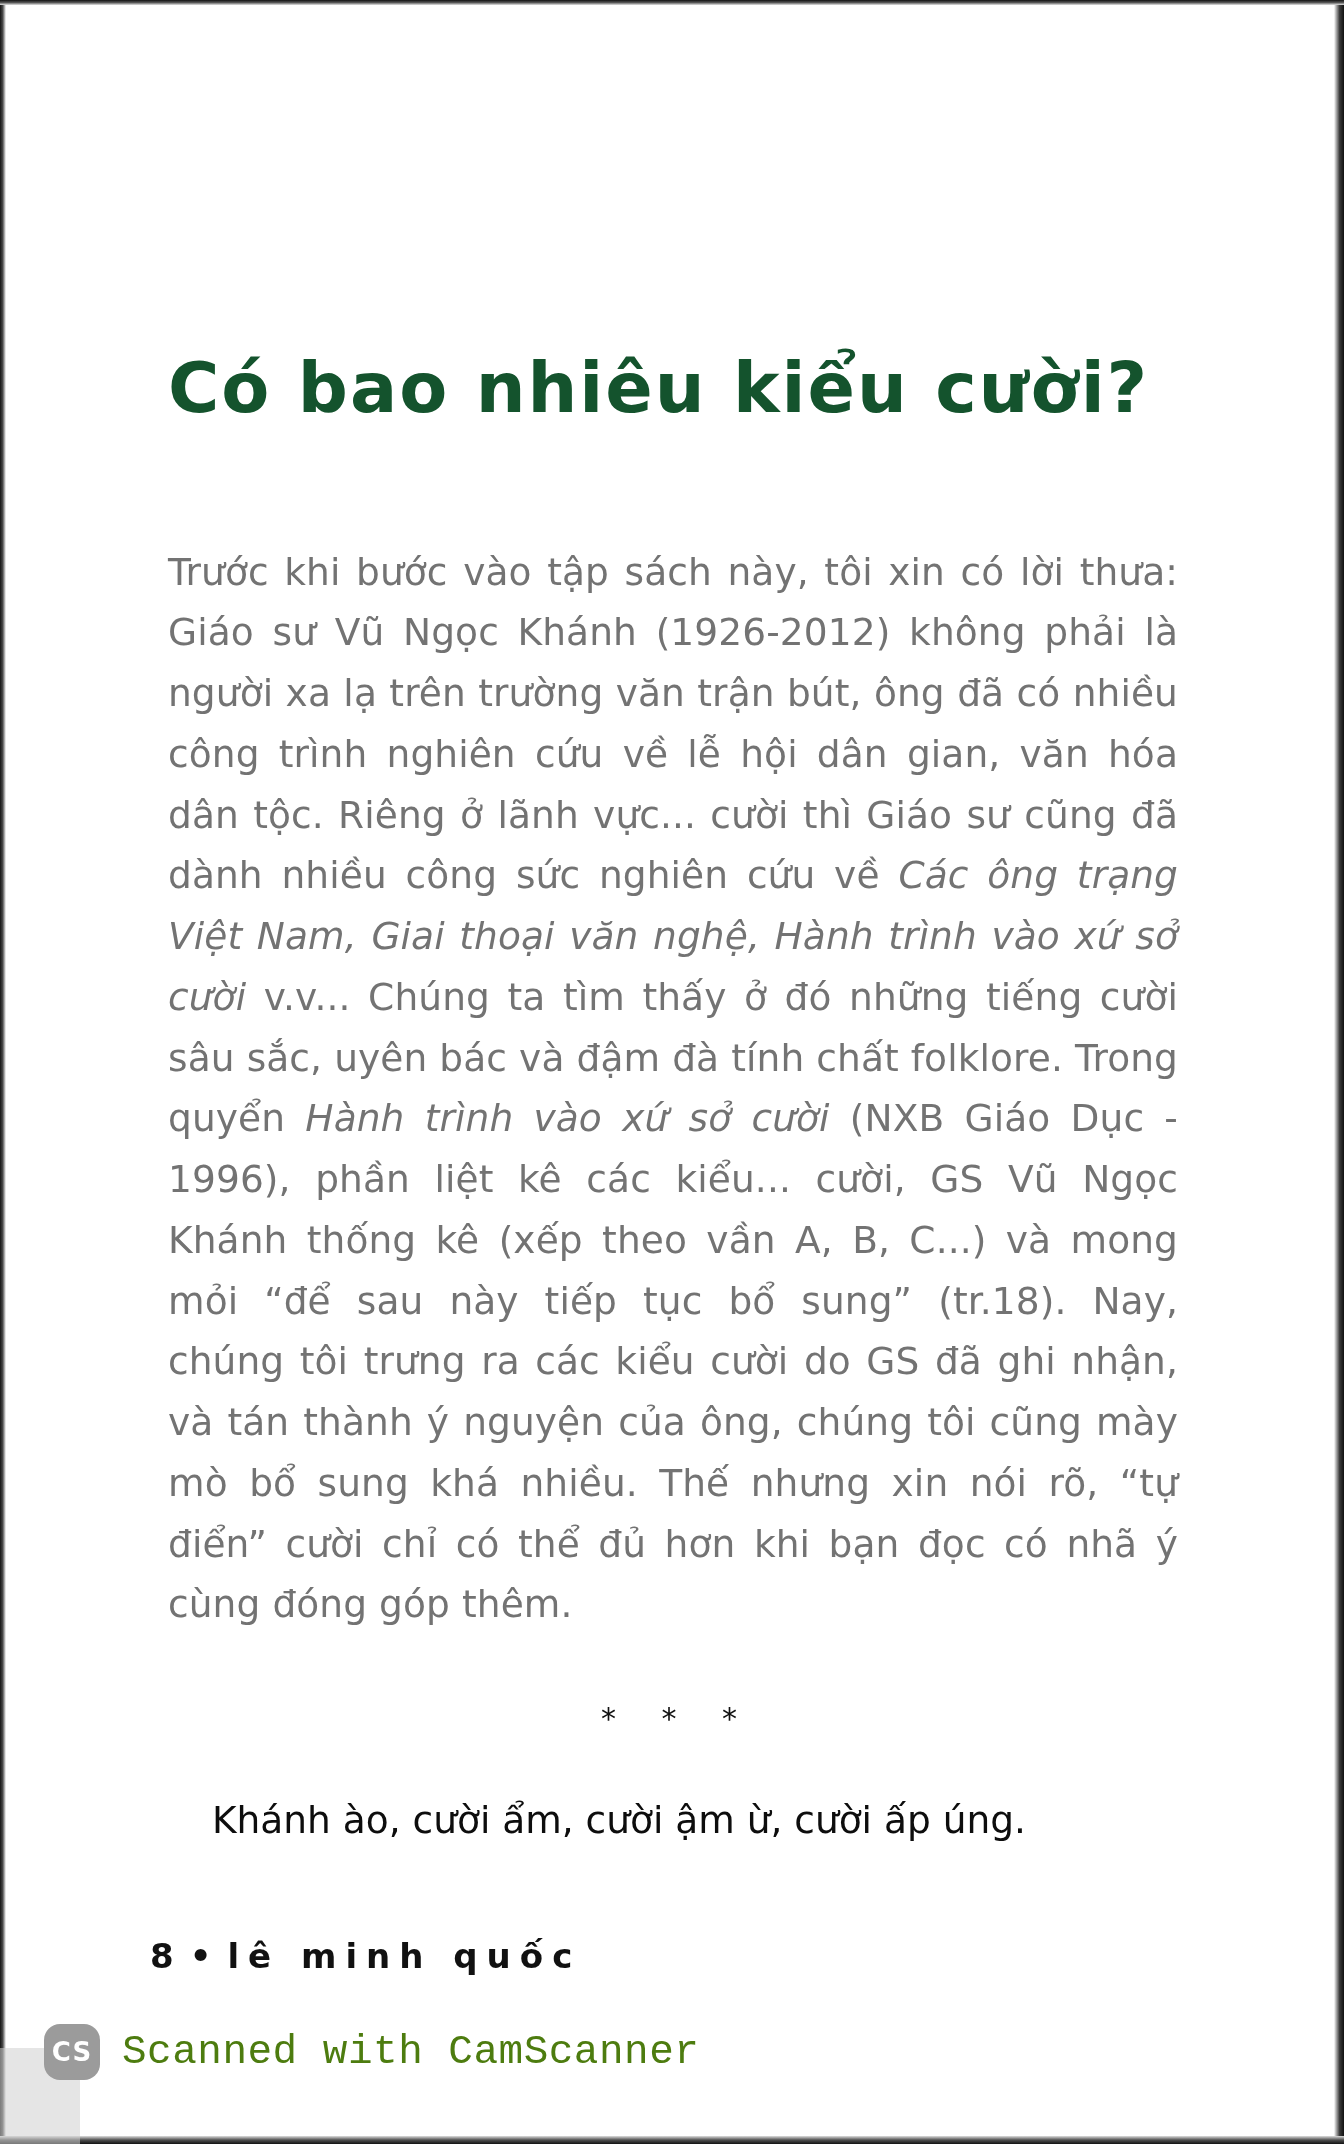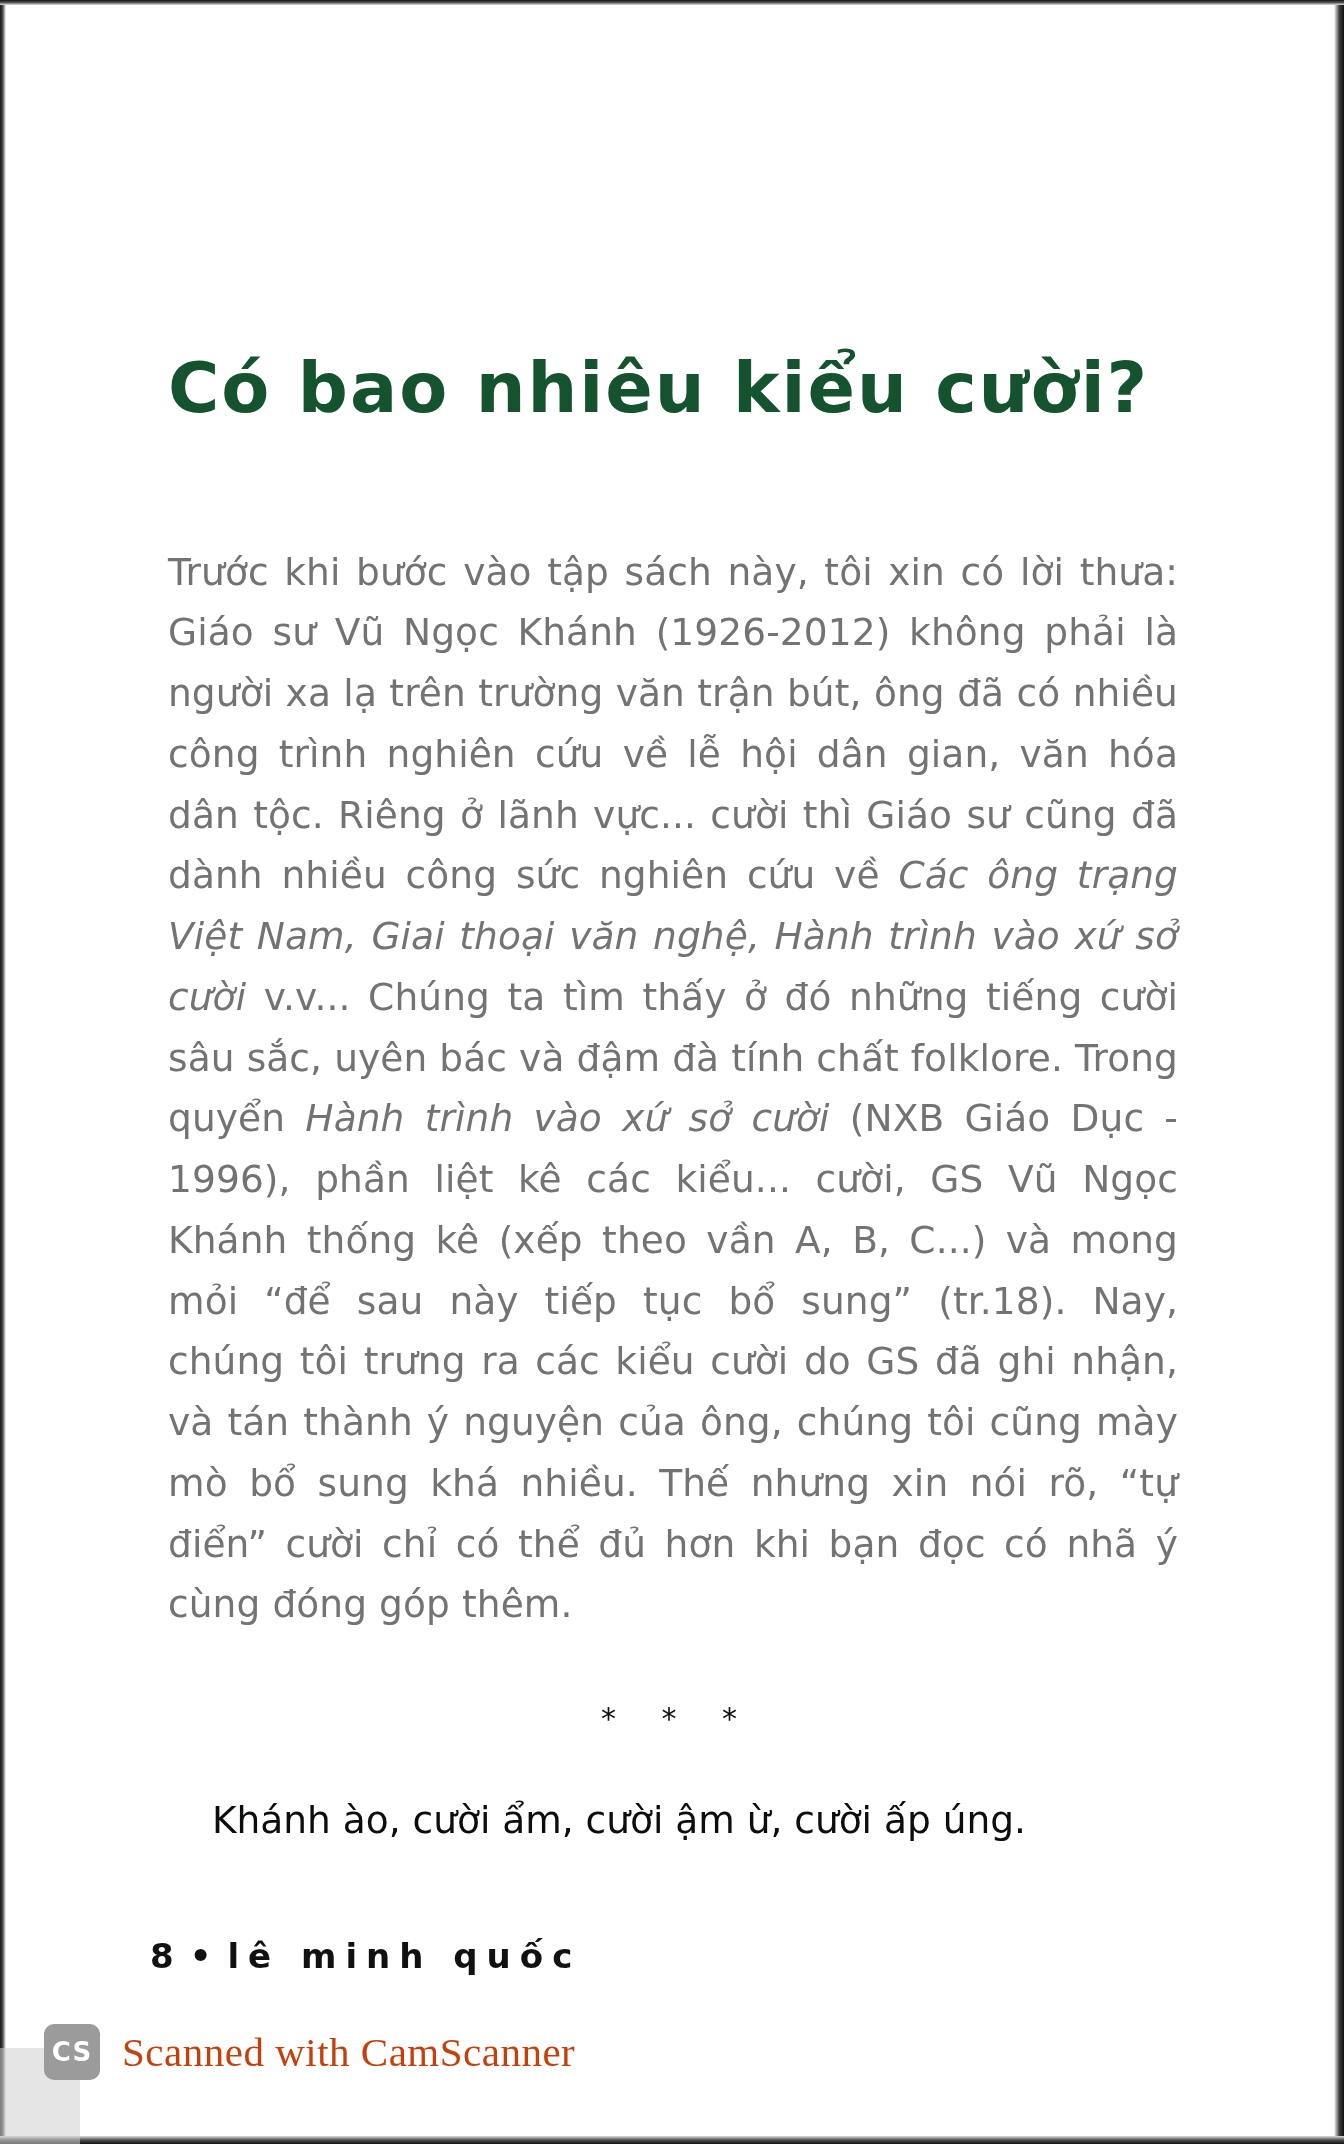--- a/index.html
+++ b/index.html
@@ -133,35 +133,35 @@
     position: absolute;
     left: 44px;
     top: 2024px;
     display: flex;
     align-items: center;
     gap: 22px;
   }
   .cs-badge {
     width: 56px;
     height: 56px;
-    border-radius: 10px;
+    border-radius: 16px;
     background: #9b9b9b;
     color: #ffffff;
     font-family: "DejaVu Sans", sans-serif;
     font-size: 26px;
     font-weight: 700;
     display: flex;
     align-items: center;
     justify-content: center;
     letter-spacing: 1px;
   }
   .wm-text {
-    font-family: Liberation Serif, serif;
+    font-family: Liberation Mono, monospace;
     font-size: 41px;
-    color: #c2410c;
+    color: #4d7c0f;
     letter-spacing: .5px;
   }
 </style>
 </head>
 <body>
 
 <div class="page">
 
   <div class="scan-edge-left"></div>
   <div class="scan-edge-right"></div>

